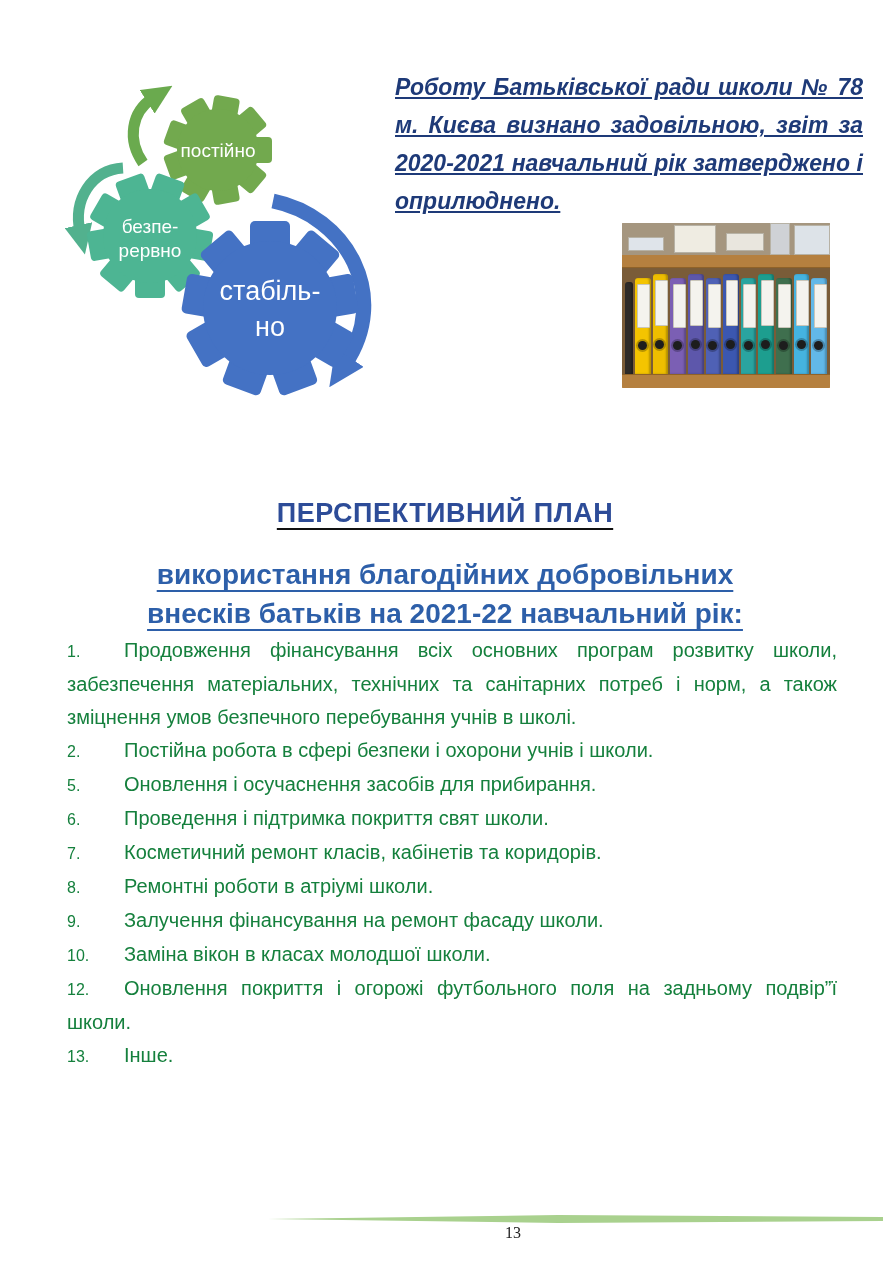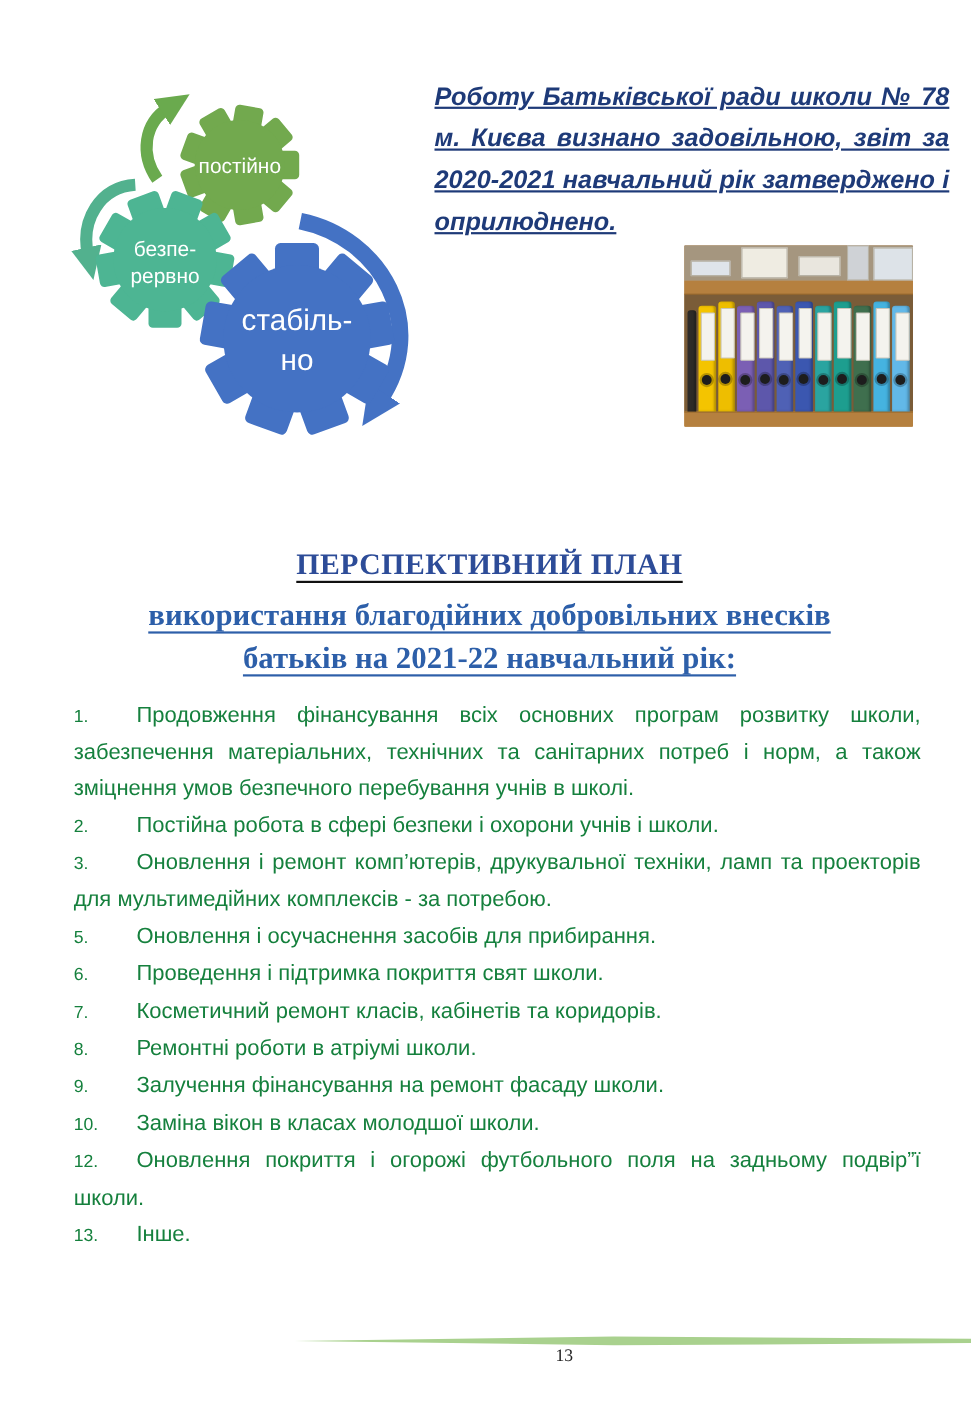--- a/index.html
+++ b/index.html
@@ -49,28 +49,28 @@
   }
   .binder:first-child::before{display:none;}
   .binder::after{
     content:"";position:absolute;left:50%;top:66%;width:9px;height:9px;margin-left:-5px;
     background:#1d1d1d;border-radius:50%;box-shadow:0 0 0 2px rgba(0,0,0,.25);
   }
   .binder:first-child::after{display:none;}
   .shelf-base{height:16px;background:#b5803f;border-top:1px solid #8f6228;}
 
   
-  .heading{position:absolute;left:45px;top:498px;width:800px;text-align:center;font-family:Liberation Serif, serif;}
+  .heading{position:absolute;left:45px;top:498px;width:800px;text-align:center;}
   .plan-title{
     display:inline-block;font-size:27px;font-weight:bold;color:#2d4c98;
     text-decoration:underline;text-decoration-color:#111111;text-decoration-thickness:2px;
     text-underline-offset:6px;letter-spacing:.5px;
   }
   .plan-subtitle{
-    margin:11px auto 0;max-width:660px;font-size:28px;font-weight:bold;color:#2d5fa9;
+    margin:26px auto 0;max-width:660px;font-size:28px;font-weight:bold;color:#2d5fa9;
     line-height:39px;text-decoration:underline;text-decoration-thickness:2px;
     text-underline-offset:6px;
   }
 
   
   .plan-list{position:absolute;left:67px;top:634px;width:770px;color:#15803d;}
   .pitem{font-size:20px;line-height:33px;text-align:justify;}
   .pnum{display:inline-block;width:57px;font-size:16px;vertical-align:baseline;}
 
   
@@ -185,21 +185,20 @@
   </div>
 
   <div class="heading">
     <div class="plan-title">ПЕРСПЕКТИВНИЙ ПЛАН</div>
     <div class="plan-subtitle">використання благодійних добровільних внесків батьків на 2021-22 навчальний рік:</div>
   </div>
 
   <div class="plan-list">
       <div class="pitem"><span class="pnum">1.</span><span>Продовження фінансування всіх основних програм розвитку школи, забезпечення матеріальних, технічних та санітарних потреб і норм, а також зміцнення умов безпечного перебування учнів в школі.</span></div>
       <div class="pitem"><span class="pnum">2.</span><span>Постійна робота в сфері безпеки і охорони учнів і школи.</span></div>
-      <div class="pitem"><span class="pnum">3.</span><span>Оновлення  і ремонт комп’ютерів, друкувальної техніки, ламп та проекторів для мультимедійних комплексів  - за потребою.</span></div>
       <div class="pitem"><span class="pnum">5.</span><span>Оновлення  і осучаснення засобів  для прибирання.</span></div>
       <div class="pitem"><span class="pnum">6.</span><span>Проведення і підтримка покриття свят школи.</span></div>
       <div class="pitem"><span class="pnum">7.</span><span>Косметичний ремонт класів, кабінетів та коридорів.</span></div>
       <div class="pitem"><span class="pnum">8.</span><span>Ремонтні роботи в атріумі школи.</span></div>
       <div class="pitem"><span class="pnum">9.</span><span>Залучення фінансування на ремонт фасаду школи.</span></div>
       <div class="pitem"><span class="pnum">10.</span><span>Заміна вікон в класах молодшої школи.</span></div>
       <div class="pitem"><span class="pnum">12.</span><span>Оновлення покриття і огорожі футбольного поля на задньому подвір”ї школи.</span></div>
       <div class="pitem"><span class="pnum">13.</span><span>Інше.</span></div>
     </div>
 

